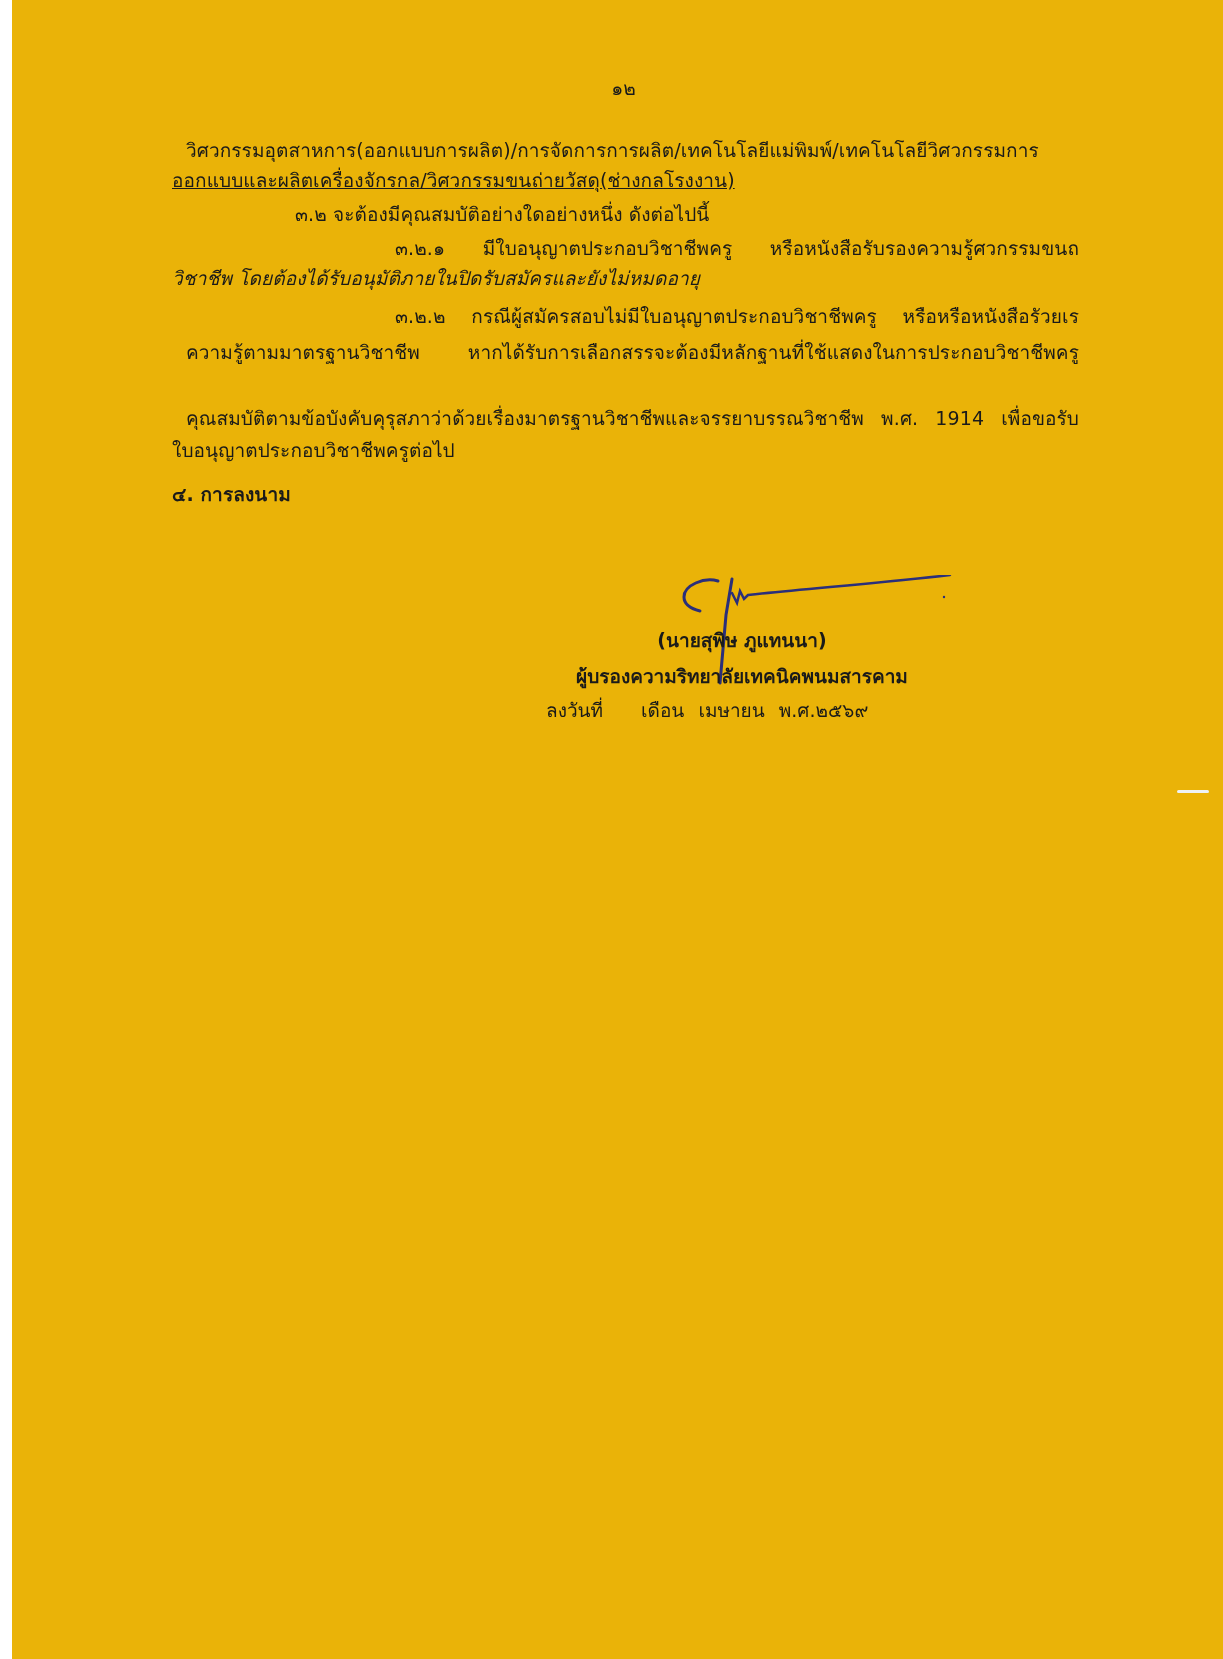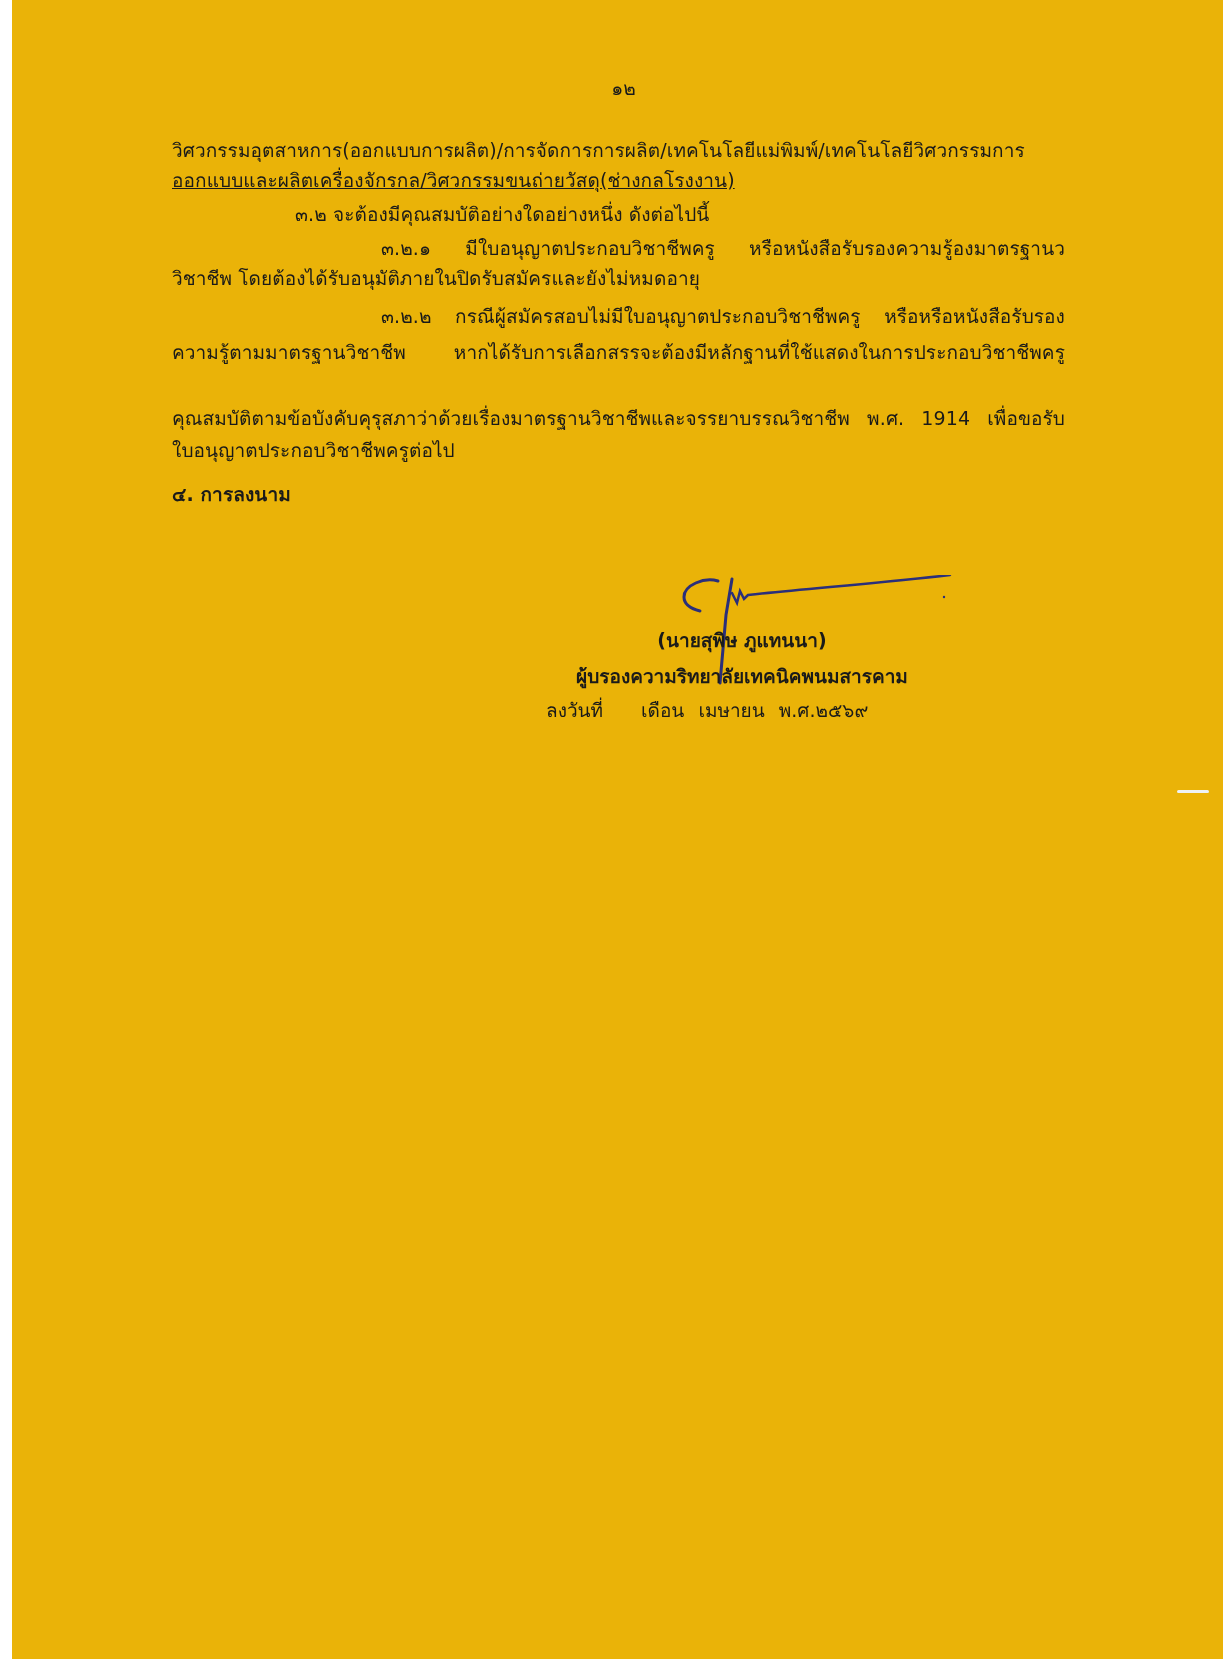--- a/index.html
+++ b/index.html
@@ -25,20 +25,21 @@
       position: absolute;
       white-space: nowrap;
       font-size: 19px;
       line-height: 28px;
       letter-spacing: 0.1px;
     }
     .justify {
       text-align: justify;
       text-align-last: justify;
       white-space: normal;
+      margin-left: 14px;
     }
     .page-number {
       position: absolute;
       left: 0;
       width: 1223px;
       top: 74px;
       text-align: center;
       font-size: 19px;
       line-height: 28px;
     }
@@ -78,24 +79,24 @@
 
 <div class="page">
 
   <div class="page-number">๑๒</div>
 
   <div class="line justify" style="left:160px; top:136px; width:893px;">วิศวกรรมอุตสาหการ(ออกแบบการผลิต)/การจัดการการผลิต/เทคโนโลยีแม่พิมพ์/เทคโนโลยีวิศวกรรมการ</div>
   <div class="line" style="left:160px; top:166px;text-decoration:underline;">ออกแบบและผลิตเครื่องจักรกล/วิศวกรรมขนถ่ายวัสดุ(ช่างกลโรงงาน)</div>
 
   <div class="line" style="left:283px; top:200px;">๓.๒ จะต้องมีคุณสมบัติอย่างใดอย่างหนึ่ง ดังต่อไปนี้</div>
 
-  <div class="line justify" style="left:369px; top:234px; width:684px;">๓.๒.๑ มีใบอนุญาตประกอบวิชาชีพครู หรือหนังสือรับรองความรู้องมาตรฐานว</div>
-  <div class="line" style="left:160px; top:264px;">วิชาชีพ โดยต้องได้รับอนุมัติภายในปิดรับสมัครและยังไม่หมดอายุ</div>
+  <div class="line justify" style="left:369px; top:234px; width:684px;">๓.๒.๑ มีใบอนุญาตประกอบวิชาชีพครู หรือหนังสือรับรองความรู้ศวกรรมขนถ</div>
+  <div class="line" style="left:160px; top:264px;font-style:italic;">วิชาชีพ โดยต้องได้รับอนุมัติภายในปิดรับสมัครและยังไม่หมดอายุ</div>
 
-  <div class="line justify" style="left:369px; top:302px; width:684px;">๓.๒.๒ กรณีผู้สมัครสอบไม่มีใบอนุญาตประกอบวิชาชีพครู หรือหรือหนังสือรับรอง</div>
+  <div class="line justify" style="left:369px; top:302px; width:684px;">๓.๒.๒ กรณีผู้สมัครสอบไม่มีใบอนุญาตประกอบวิชาชีพครู หรือหรือหนังสือรัวยเร</div>
   <div class="line justify" style="left:160px; top:338px; width:893px;">ความรู้ตามมาตรฐานวิชาชีพ หากได้รับการเลือกสรรจะต้องมีหลักฐานที่ใช้แสดงในการประกอบวิชาชีพครู</div>
   <div class="line justify" style="left:160px; top:404px; width:893px;">คุณสมบัติตามข้อบังคับคุรุสภาว่าด้วยเรื่องมาตรฐานวิชาชีพและจรรยาบรรณวิชาชีพ พ.ศ. 1914 เพื่อขอรับ</div>
   <div class="line" style="left:160px; top:436px;">ใบอนุญาตประกอบวิชาชีพครูต่อไป</div>
 
   <div class="line heading" style="left:160px; top:480px;">๔. การลงนาม</div>
 
   <svg class="signature" viewBox="0 0 330 110">
     <path d="M 36 6 C 22 2, 2 10, 2 22 C 2 30, 10 34, 18 36" fill="none" stroke="#2b2f7a" stroke-width="3" stroke-linecap="round"></path>
     <path d="M 50 4 L 44 40 L 38 108" fill="none" stroke="#2b2f7a" stroke-width="3" stroke-linecap="round"></path>
     <path d="M 50 4 L 55 14 L 58 2 L 62 10 L 66 6 C 120 0, 200 -6, 268 -14" transform="translate(0,14)" fill="none" stroke="#2b2f7a" stroke-width="2.5" stroke-linecap="round"></path>

